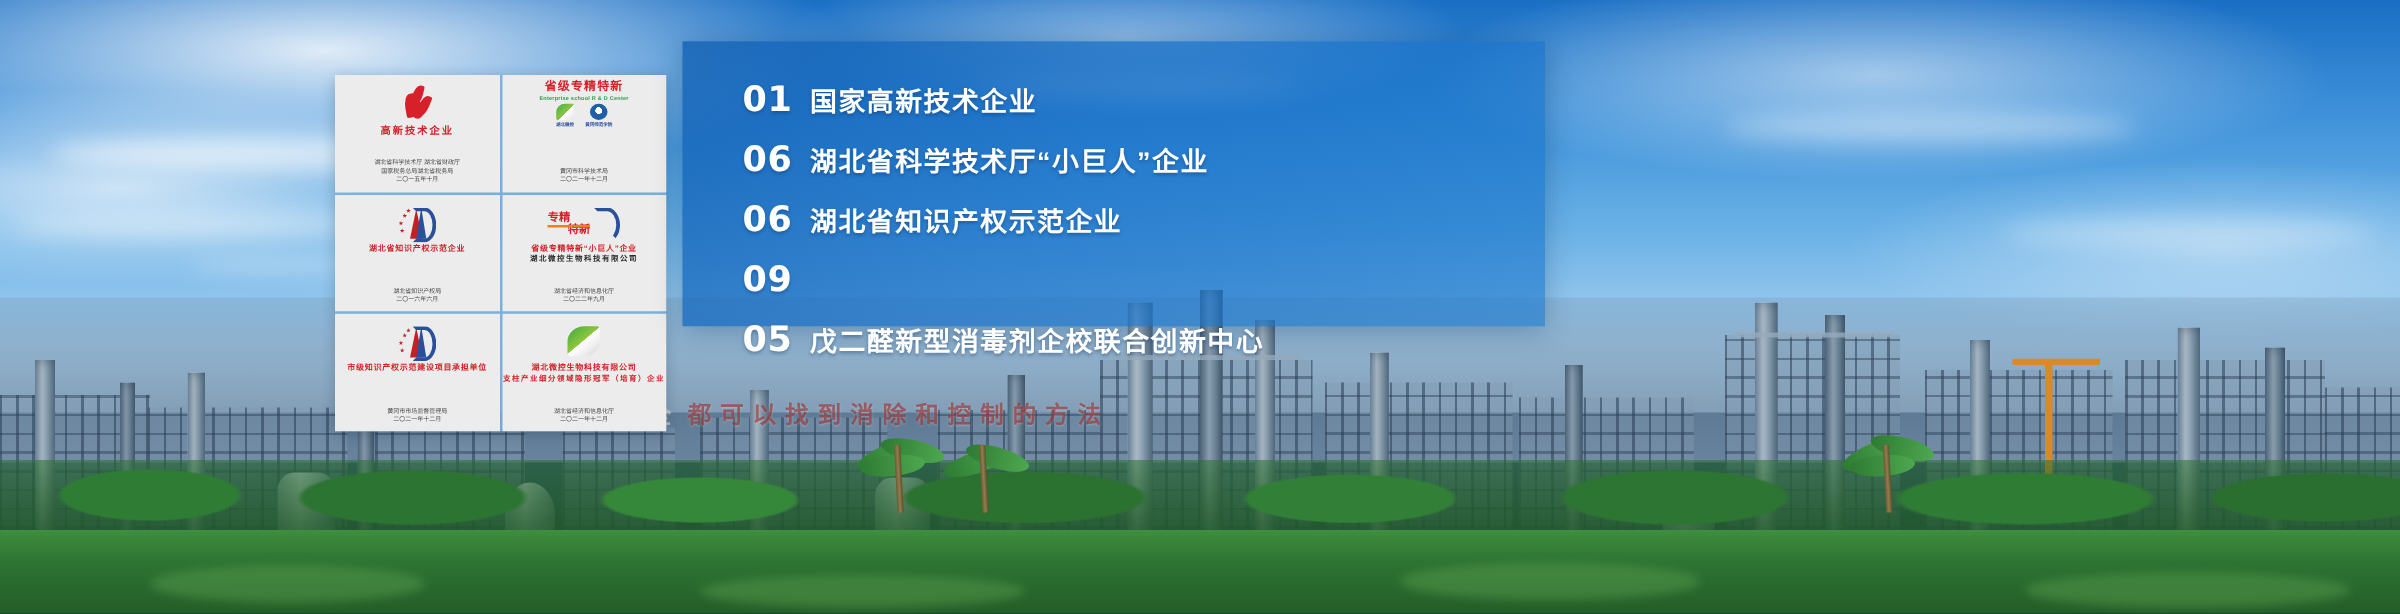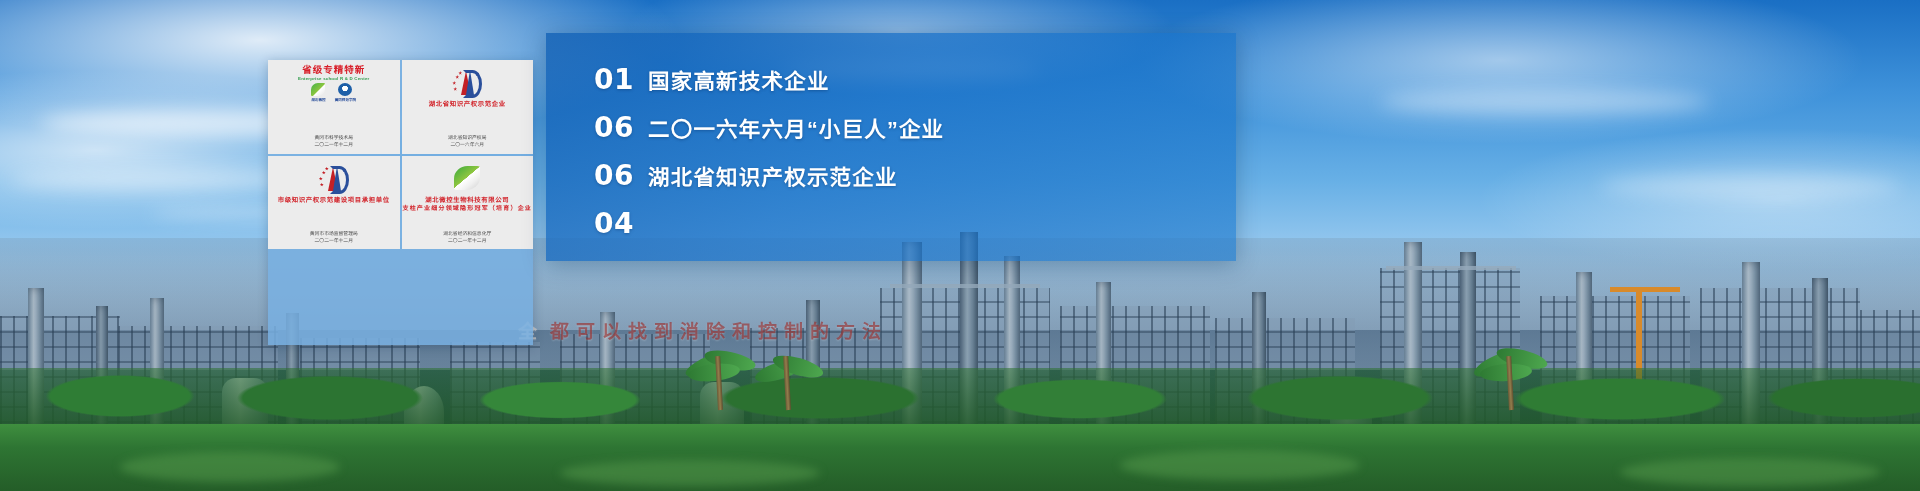--- a/index.html
+++ b/index.html
@@ -247,20 +247,36 @@
     <div class="lawnpatch" style="left:1120px;top:450px;width:240px;height:30px;"></div>
     <div class="lawnpatch" style="left:1620px;top:458px;width:260px;height:28px;"></div>
   </div>
 
   <div class="slogan">
     <span class="lead">全</span><span>都可以找到消除和控制的方法</span>
   </div>
 
   <div class="certs">
 
+    <div class="cert">
+      <div class="cert-logo">
+        <span class="lg-flame">
+          <i style="left:8px;top:0;width:8px;height:17px;transform:rotate(14deg);"></i>
+          <i style="left:2px;top:7px;width:9px;height:19px;transform:rotate(-10deg);"></i>
+          <i style="left:13px;top:8px;width:8px;height:18px;transform:rotate(22deg);"></i>
+          <i style="left:7px;top:13px;width:10px;height:14px;border-radius:50%;"></i>
+        </span>
+      </div>
+      <div class="cert-title">高新技术企业</div>
+      <div class="cert-foot">
+        <div>湖北省科学技术厅  湖北省财政厅</div>
+        <div>国家税务总局湖北省税务局</div>
+        <div>二〇一五年十月</div>
+      </div>
+    </div>
 
     <div class="cert">
       <div class="lg-qxyf">
         <span class="cn">省级专精特新</span>
         <span class="en">Enterprise school  R &amp; D Center</span>
         <span class="marks">
           <span class="mk">
             <span class="sym"></span>
             <span class="nm">湖北微控</span>
           </span>
@@ -288,20 +304,36 @@
             <span class="arc"></span>
         </span>
       </div>
       <div class="cert-title sm">湖北省知识产权示范企业</div>
       <div class="cert-foot">
         <div>湖北省知识产权局</div>
         <div>二〇一六年六月</div>
       </div>
     </div>
 
+    <div class="cert">
+      <div class="cert-logo">
+        <span class="lg-zjtx">
+          <span class="w1">专精</span>
+            <span class="w2">特新</span>
+          <span class="bar"></span>
+            <span class="swoosh"></span>
+        </span>
+      </div>
+      <div class="cert-title sm">省级专精特新“小巨人”企业</div>
+      <div class="cert-sub">湖北微控生物科技有限公司</div>
+      <div class="cert-foot">
+        <div>湖北省经济和信息化厅</div>
+        <div>二〇二二年九月</div>
+      </div>
+    </div>
 
     <div class="cert">
       <div class="cert-logo">
         <span class="lg-star">
           <s style="left:0px;top:12px;"></s>
             <s style="left:3px;top:6px;"></s>
           <s style="left:1px;top:18px;"></s>
             <s style="left:6px;top:2px;"></s>
           <span class="sail"></span>
             <span class="sail2"></span>
@@ -329,25 +361,29 @@
   </div>
 
   <div class="panel">
     <div class="panel-inner">
       <div class="row">
         <span class="num">01</span>
         <span class="txt">国家高新技术企业</span>
       </div>
       <div class="row">
         <span class="num">06</span>
-        <span class="txt">二〇一六年六月“小巨人”企业</span>
+        <span class="txt">湖北省科学技术厅“小巨人”企业</span>
       </div>
       <div class="row">
         <span class="num">06</span>
         <span class="txt">湖北省知识产权示范企业</span>
       </div>
       <div class="row">
-        <span class="num">04</span>
+        <span class="num">09</span>
+      </div>
+      <div class="row">
+        <span class="num">05</span>
+        <span class="txt">戊二醛新型消毒剂企校联合创新中心</span>
       </div>
     </div>
   </div>
 
 </div>
 
 </body></html>

